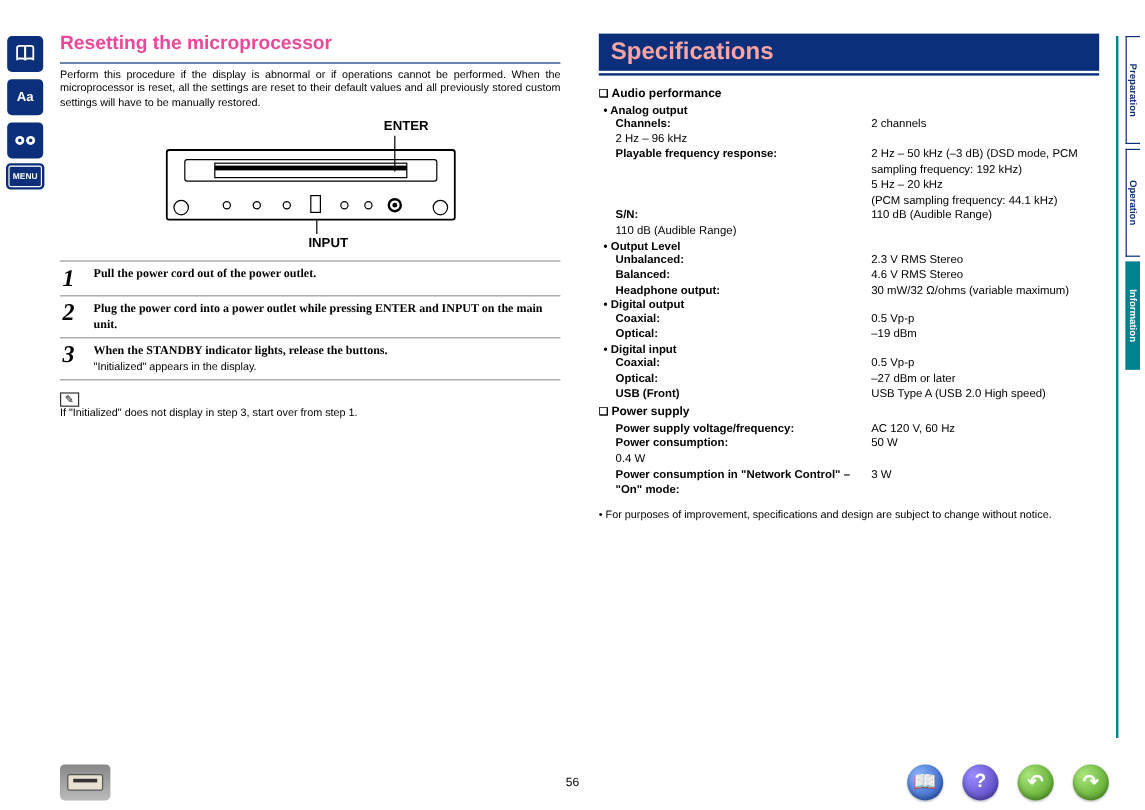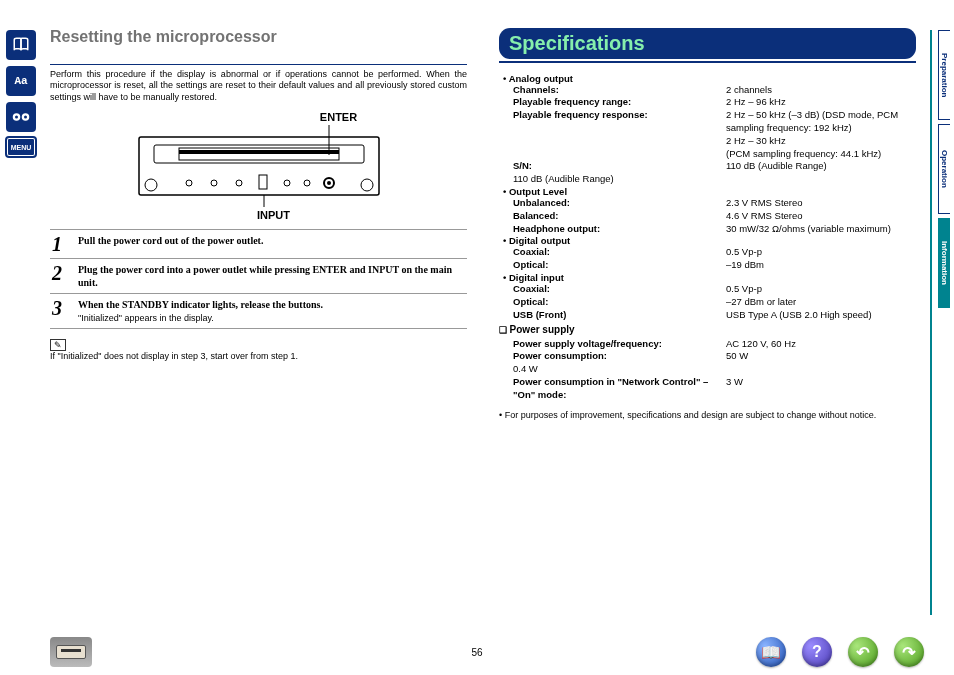--- a/index.html
+++ b/index.html
@@ -30,35 +30,34 @@
     font-size: 11px;
   }
   .icon-menu { background:#0b2f7a; font-size:7px; letter-spacing:0; font-weight:bold; color:#fff; border:1px solid #fff; outline:2px solid #0b2f7a; width:28px; height:18px; margin-left:1px; border-radius:2px; display:flex;align-items:center;justify-content:center;}
   .col {
     flex: 1;
     padding: 28px 18px 0 8px;
     position: relative;
   }
   .col-right { padding: 28px 18px 0 14px; }
   .section-title {
-    color: #737373;
+    color: #ec4899;
     font-size: 16px;
     font-weight: bold;
     border-bottom: 1px solid #0b2f7a;
-    padding-bottom: 18px;
+    padding-bottom: 6px;
     margin-bottom: 4px;
   }
   .section-banner {
     background: #0b2f7a;
-    color: #86efac;
+    color: #fca5a5;
     font-size: 20px;
     font-weight: bold;
     padding: 4px 10px;
     margin-bottom: 2px;
-    border-radius: 11px;
   }
   .banner-underline { height:1.5px; background:#0b2f7a; margin-bottom:10px; }
   .intro { font-size: 9px; line-height: 1.25; text-align: justify; margin-bottom: 8px;}
   .diagram-wrap { text-align:center; margin: 2px 0 6px; }
   .diagram-label { font-weight: bold; font-size: 11px; }
   .diagram-label.top { margin-bottom: 2px; padding-left:160px;}
   .diagram-label.bot { margin-top: 2px; padding-left:30px;}
   .device-svg { display:block; margin: 0 auto; }
   .steps { margin-top: 8px; }
   .step {
@@ -140,21 +139,21 @@
 <body>
 
 <div class="page">
   <div class="left-icons">
     <div class="left-icon">
         <svg width="18" height="18" viewBox="0 0 24 24" fill="none" stroke="#fff" stroke-width="2">
           <path d="M3 5 Q3 3 6 3 L11 3 Q12 3 12 5 L12 19 Q12 17 9 17 L5 17 Q3 17 3 19 Z"></path>
           <path d="M21 5 Q21 3 18 3 L13 3 Q12 3 12 5 L12 19 Q12 17 15 17 L19 17 Q21 17 21 19 Z"></path>
         </svg>
       </div>
-    <div class="left-icon" style="font-family:Liberation Mono, monospace;font-weight:bold;">Aa</div>
+    <div class="left-icon" style="font-family:Liberation Sans, sans-serif;font-weight:bold;">Aa</div>
     <div class="left-icon">
         <svg width="18" height="14" viewBox="0 0 24 18" fill="#fff">
           <circle cx="6" cy="9" r="5"></circle>
           <circle cx="18" cy="9" r="5"></circle>
           <circle cx="6" cy="9" r="2" fill="#0b2f7a"></circle>
           <circle cx="18" cy="9" r="2" fill="#0b2f7a"></circle>
         </svg>
       </div>
     <div class="icon-menu">MENU</div>
   </div>
@@ -208,34 +207,34 @@
     <div class="pencil-note">
       <span class="pencil">✎</span><br>
       <span>If "Initialized" does not display in step 3, start over from step 1.</span>
     </div>
   </div>
 
   <div class="col col-right">
     <div class="section-banner">Specifications</div>
     <div class="banner-underline"></div>
     <div id="spec-body">
+        <div class="spec-section-head">Audio performance</div>
         <div class="spec-sub">Analog output</div>
         <div class="spec-row">
           <div class="k">Channels:</div>
           <div class="v">2 channels</div>
         </div>
         <div class="spec-row">
-          <div class="k">Playable frequency range:</div>
           <div class="v">2 Hz – 96 kHz</div>
         </div>
         <div class="spec-row">
           <div class="k">Playable frequency response:</div>
           <div class="v">2 Hz – 50 kHz (–3 dB) (DSD mode, PCM sampling frequency: 192 kHz)</div>
         </div>
-        <div class="spec-row-multi">2 Hz – 30 kHz</div>
+        <div class="spec-row-multi">5 Hz – 20 kHz</div>
         <div class="spec-row-multi">(PCM sampling frequency: 44.1 kHz)</div>
         <div class="spec-row">
           <div class="k">S/N:</div>
           <div class="v">110 dB (Audible Range)</div>
         </div>
         <div class="spec-row">
           <div class="v">110 dB (Audible Range)</div>
         </div>
         <div class="spec-sub">Output Level</div>
         <div class="spec-row">

